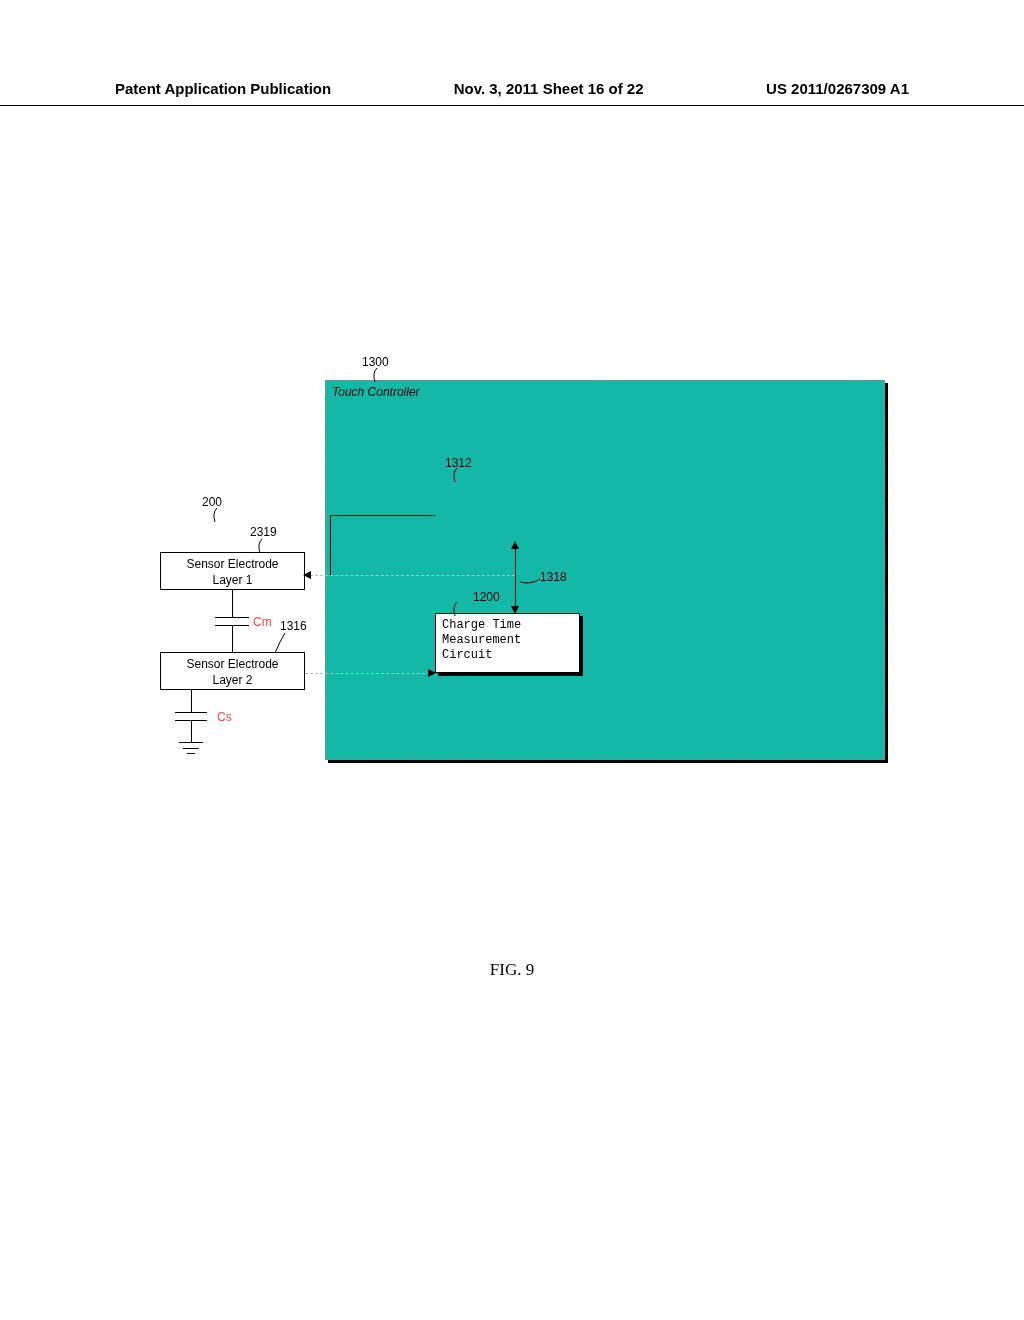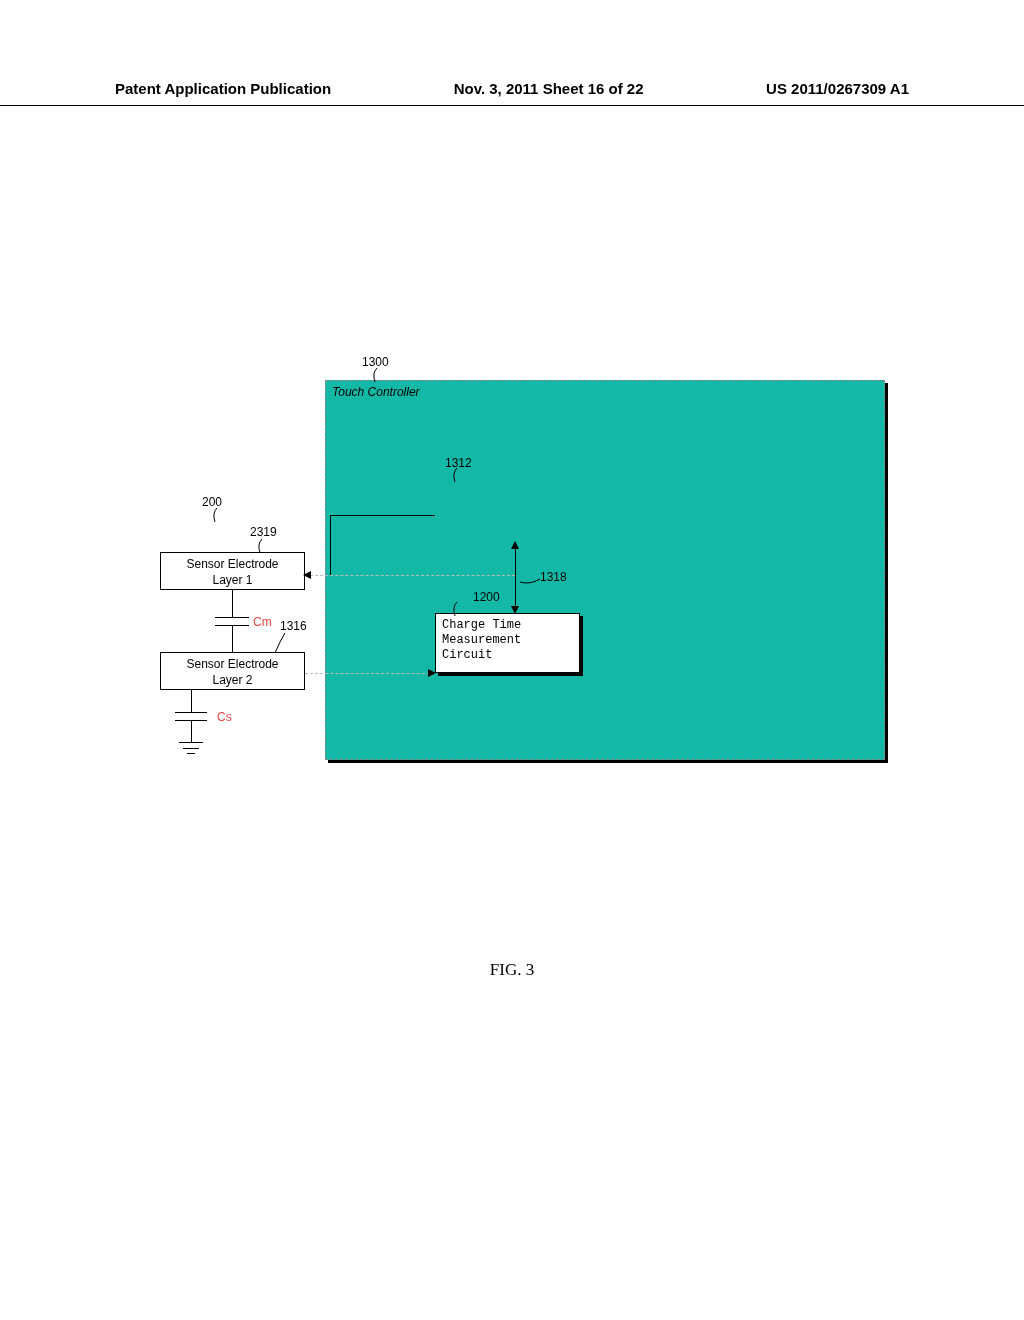--- a/index.html
+++ b/index.html
@@ -102,21 +102,21 @@
   </style>
 </head>
 <body>
 
 <div class="header">
   <span>Patent Application Publication</span>
   <span>Nov. 3, 2011   Sheet 16 of 22</span>
   <span>US 2011/0267309 A1</span>
 </div>
 
-<div class="figure-label">FIG. 3</div>
+<div class="figure-label">FIG. 9</div>
 
 <div class="diagram">
 
   <div class="box-dashed box-shadow" style="left:180px; top:25px; width:560px; height:380px;">
     <div class="label-inside">Touch Controller</div>
   </div>
   <div class="ref-num" style="left:217px; top:0px;">1300</div>
   <svg style="position:absolute; left:227px; top:13px; width:15px; height:15px;">
     <path d="M 5 0 Q 0 5 3 14" stroke="black" fill="none" stroke-width="1"></path>
   </svg>

